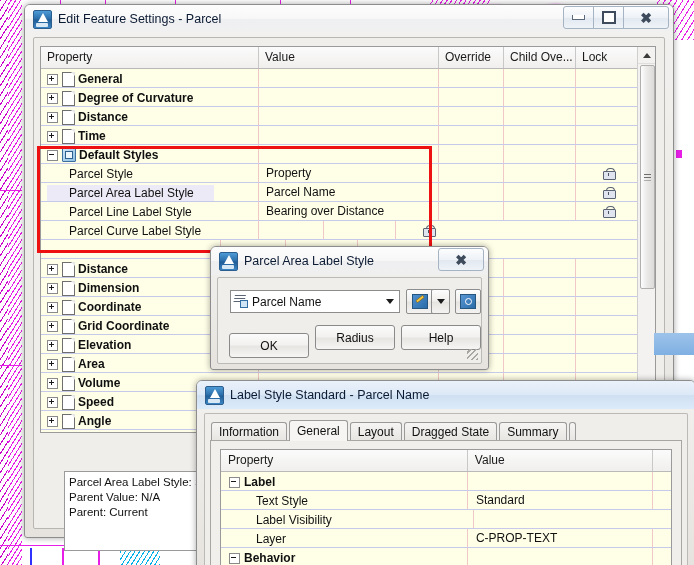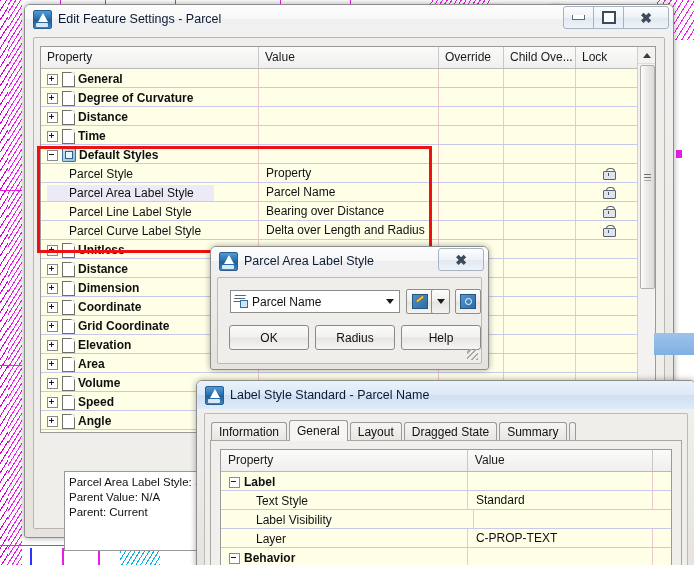--- a/index.html
+++ b/index.html
@@ -468,21 +468,21 @@
     position: absolute;
     top: 47px;
     height: 23px;
     border: 1px solid #8a8a8a;
     border-radius: 3px;
     background: linear-gradient(to bottom, #fbfbfb 0%, #f2f1ef 48%, #e7e5e2 52%, #f6f5f3 100%);
     font-size: 12px;
     color: #111;
     display: flex; align-items: center; justify-content: center;
   }
-  #btn-ok     { left: 11px;  width: 78px; }
+  #btn-ok     { left: 11px;  width: 78px; margin-top: 8px; }
   #btn-cancel { left = 0; left: 97px;  width: 78px; }
   #btn-help   { left: 183px; width: 78px; }
   .resize-grip {
     position: absolute; right: 3px; bottom: 3px;
     width: 11px; height: 11px;
     background:
       repeating-linear-gradient(-45deg, #a9a7a4 0 1.5px, transparent 1.5px 4px);
   }
 
   
@@ -757,36 +757,30 @@
                 <span class="lock-icon">
                   <span class="shackle"></span>
                   <span class="body"></span>
                 </span>
               </div>
             </div>
             <div class="grow">
               <div class="gcell-prop">
                 <span class="child-label">Parcel Curve Label Style</span>
               </div>
-              <div class="gcell-val"><span>Delta over Length and Radius</span></div>
               <div class="gcell-ovr"></div>
               <div class="gcell-chi"></div>
               <div class="gcell-lock">
                 <span class="lock-icon">
                   <span class="shackle"></span>
                   <span class="body"></span>
                 </span>
               </div>
             </div>
             <div class="grow">
-              <div class="gcell-prop">
-                <span class="expander plus"></span>
-                <span class="doc-icon"></span>
-                <span class="grp-label">Unitless</span>
-              </div>
               <div class="gcell-val"><span></span></div>
               <div class="gcell-ovr"></div>
               <div class="gcell-chi"></div>
               <div class="gcell-lock"></div>
             </div>
             <div class="grow">
               <div class="gcell-prop">
                 <span class="expander plus"></span>
                 <span class="doc-icon"></span>
                 <span class="grp-label">Distance</span>

